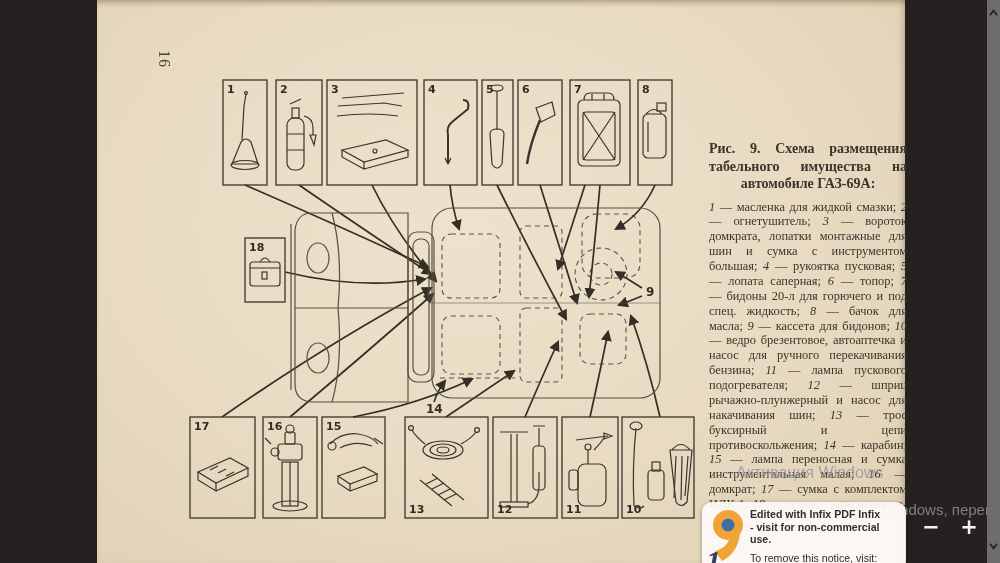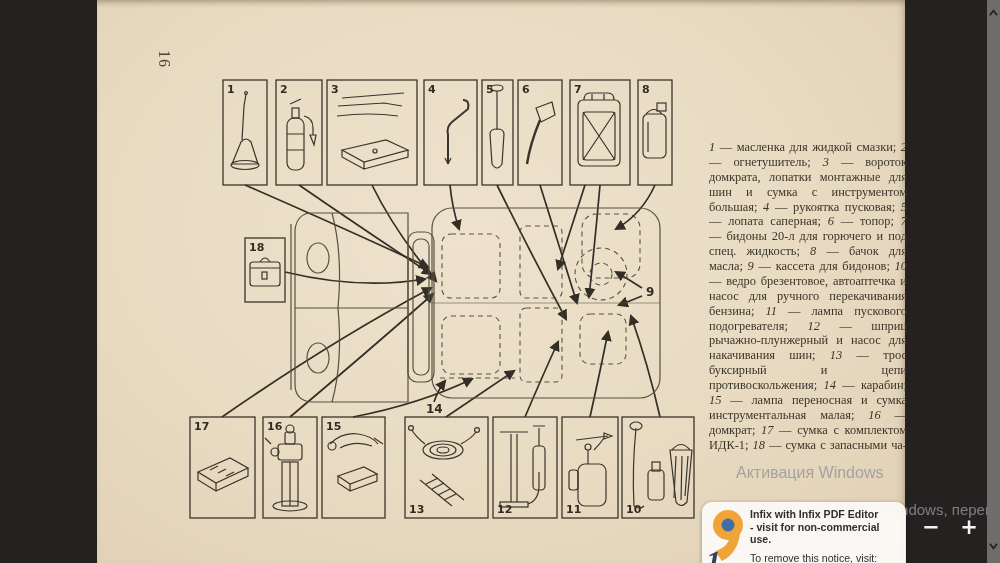--- a/index.html
+++ b/index.html
@@ -256,39 +256,42 @@
         <text x="229" y="441">13</text>
         <text x="317" y="441">12</text>
         <text x="386" y="441">11</text>
         <text x="446" y="441">10</text>
         <text x="246" y="341" font-size="12">14</text>
         <text x="466" y="224" font-size="12">9</text>
       </g>
     </svg>
 
     <div class="caption">
+      <div class="cap-title">
+        <span style="font-weight:bold">Рис. 9.</span><span> Схема размещения табельного имущества на автомобиле ГАЗ-69А:</span>
+      </div>
       <div class="cap-legend"><i>1</i> — масленка для жидкой смазки; <i>2</i> — огнетушитель; <i>3</i> — вороток домкрата, лопатки монтажные для шин и сумка с инструментом большая; <i>4</i> — рукоятка пусковая; <i>5</i> — лопата саперная; <i>6</i> — топор; <i>7</i> — бидоны 20-л для горючего и под спец. жидкость; <i>8</i> — бачок для масла; <i>9</i> — кассета для бидонов; <i>10</i> — ведро брезентовое, автоаптечка и насос для ручного перекачивания бензина; <i>11</i> — лампа пускового подогревателя; <i>12</i> — шприц рычажно-плунжерный и насос для накачивания шин; <i>13</i> — трос буксирный и цепи противоскольжения; <i>14</i> — карабин; <i>15</i> — лампа переносная и сумка инструментальная малая; <i>16</i> — домкрат; <i>17</i> — сумка с комплектом ИДК-1; <i>18</i> — сумка с запасными ча-</div>
     </div>
   </div>
 
   <div class="win-activation">
     <div class="l1">Активация Windows</div>
     <div class="l2">Чтобы активировать Windows, перейдите к</div>
     <div class="l3">параметрам</div>
   </div>
 
   <div class="infix-box">
     <svg class="infix-logo" viewBox="0 0 46 64">
       <circle cx="24" cy="20" r="15" fill="#f0a437"></circle>
       <path d="M36,28 Q34,48 18,56 L11,46 Q25,42 26,30 Z" fill="#f0a437"></path>
       <circle cx="24" cy="20" r="6.5" fill="#3f6fa8"></circle>
       <text x="2" y="66" font-family="Liberation Serif, serif" font-style="italic" font-weight="bold" font-size="30" fill="#33415f">1</text>
     </svg>
     <div class="infix-text">
-      <div class="b">Infix with Infix PDF Editor</div>
+      <div class="b">Edited with Infix PDF Infix</div>
       <div class="b">- visit for non-commercial use.</div>
       <div class="gap"></div>
       <div>To remove this notice, visit:</div>
       <div class="infix-link">www.iceni.com/unlock.htm</div>
     </div>
   </div>
 
   <div class="zoom-controls">
     <div class="zoom-btn">−</div>
     <div class="zoom-btn">+</div>

